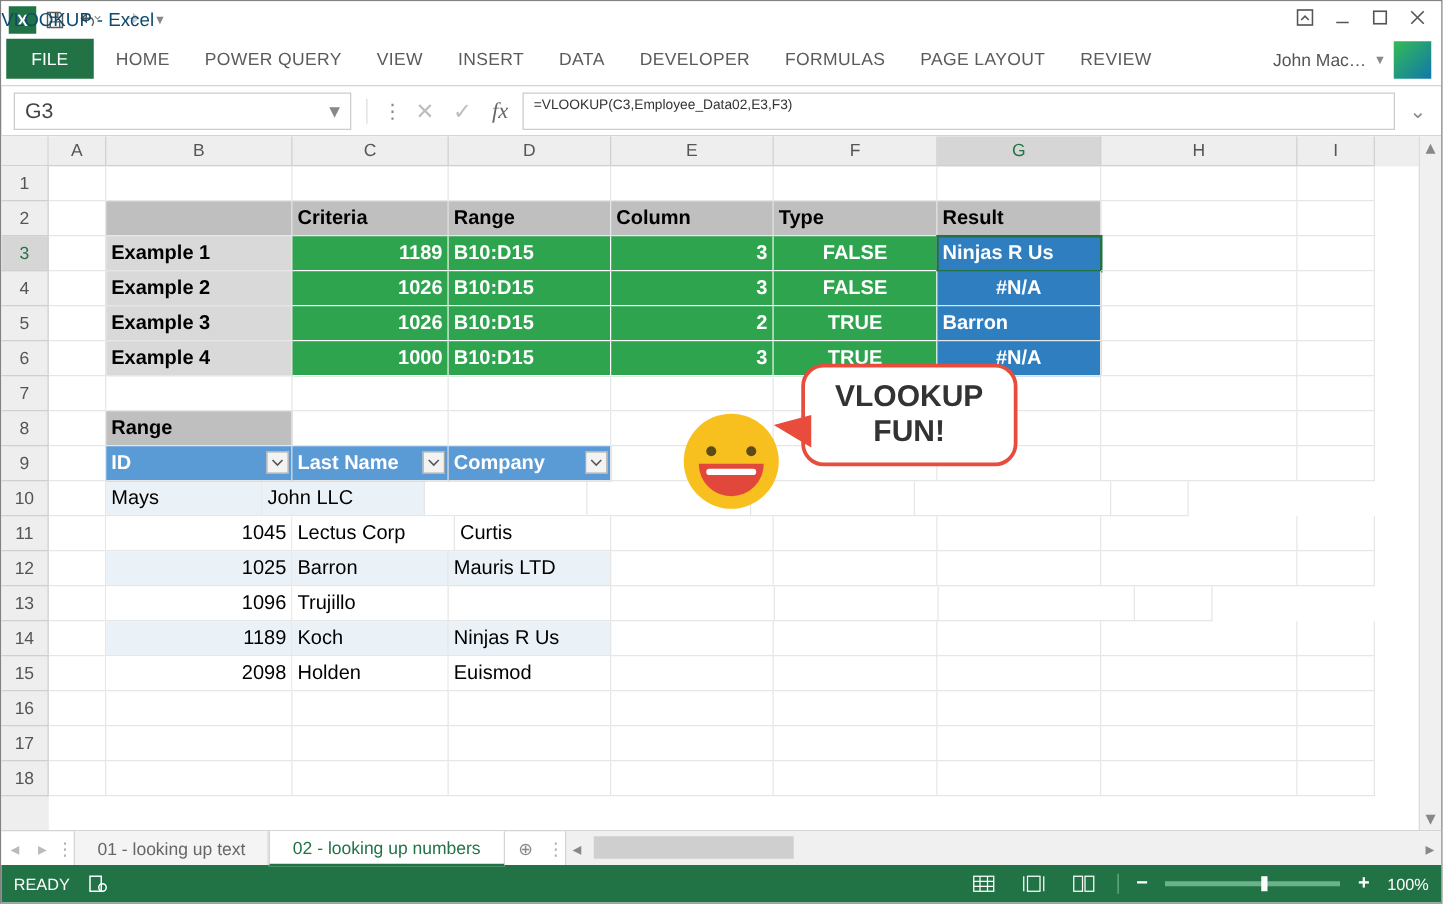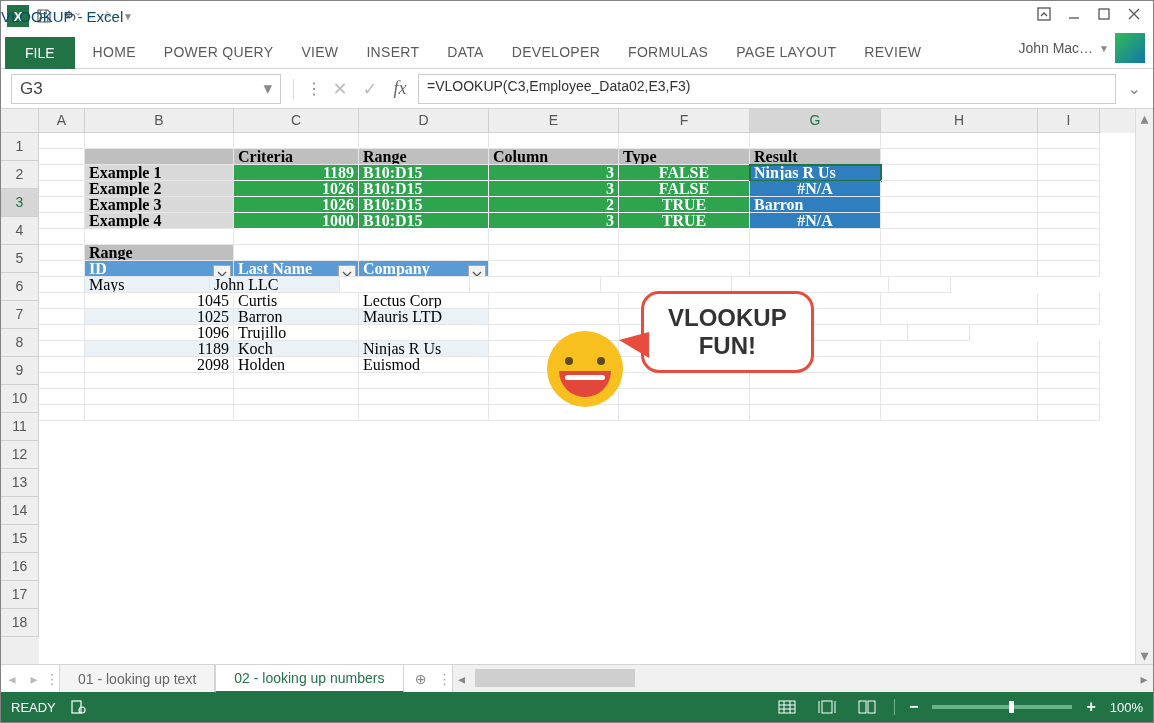--- a/index.html
+++ b/index.html
@@ -10,47 +10,47 @@
   .qat { display:flex; align-items:center; gap:6px; padding-left:6px;}
   .excel-icon { width:22px; height:22px; background:#217346; color:#fff; display:flex; align-items:center; justify-content:center; font-weight:bold; font-size:13px;}
   .excel-icon:before{content:"X"; }
   .qat svg { fill:#5a5a5a; }
   .title-text { position:absolute; left:0; right:0; text-align:left; color:#0c4a6e; font-size:15px; pointer-events:none;}
   .win-controls {position:absolute; right:4px; top:2px; display:flex; gap:0;}
   .win-controls > div { width:30px; height:22px; display:flex;align-items:center;justify-content:center; color:#666;}
   .win-controls svg { stroke:#555; fill:none; stroke-width:1.3;}
   
   
-  .ribbon-tabs { height:38px; background:#fff; display:flex; align-items:flex-end; padding-left:4px; font-size:14px; color:#5a5a5a; gap:0; border-bottom:1px solid #d4d4d4; position:relative;}
+  .ribbon-tabs { height:38px; background:#fff; display:flex; align-items:flex-start; padding-left:4px; font-size:14px; color:#5a5a5a; gap:0; border-bottom:1px solid #d4d4d4; position:relative;}
   .file-tab { background:#217346; color:#fff; padding:8px 20px 8px 20px; font-size:14px; height:32px; display:flex; align-items:center; margin-right:4px; margin-bottom:-1px;}
   .rtab { padding:8px 14px; cursor:default; letter-spacing:.3px;}
   .acct { position:absolute; right:8px; top:2px; display:flex; align-items:center; gap:6px; font-size:14px; color:#555;}
   .avatar { width:30px; height:30px; background:linear-gradient(135deg,#3b5,#17a);}
   
   
   .fbar { display:flex; align-items:center; height:40px; border-bottom:1px solid #d4d4d4; padding:4px 6px 4px 10px; gap:6px;}
   .namebox { width:270px; height:30px; border:1px solid #ccc; padding:2px 8px; font-size:17px; color:#444; display:flex; align-items:center; justify-content:space-between;}
   .namebox .ddc{ color:#888;}
   .vbar { width:1px; height:20px; background:#ddd; margin:0 6px;}
   .fsym { color:#bdbdbd; width:24px; text-align:center; font-size:18px;}
   .fsym.dark{color:#666; font-style:italic; font-family:"Times New Roman",serif;}
-  .formula-input { flex:1; border:1px solid #ccc; height:30px;padding:3px 8px; font-size:14px; color:#333;}
+  .formula-input { flex:1; border:1px solid #ccc; height:30px;padding:3px 8px; font-size:11px; color:#333;}
   .fbar-chev{ color:#888; padding:0 6px;}
 
   
   .grid-wrap { position:relative; height: calc(100% - 30px - 38px - 40px - 28px - 30px); overflow:hidden; }
   .sel-all { position:absolute; left:0; top:0; width:38px; height:24px; background:#eee; border-right:1px solid #d0d0d0; border-bottom:1px solid #d0d0d0;}
   .col-headers { position:absolute; left:38px; top:0; right:18px; height:24px; display:flex; background:#eee;}
   .ch { flex:none; border-right:1px solid #d0d0d0; border-bottom:1px solid #d0d0d0; text-align:center; font-size:14px; color:#555; line-height:23px;}
   .ch.active{ background:#d6d6d6; color:#217346;}
   .row-headers { position:absolute; left:0; top:24px; bottom:0; width:38px; background:#eee;}
   .rh { height:28px; border-bottom:1px solid #d0d0d0; border-right:1px solid #d0d0d0; text-align:center; font-size:14px; color:#555; line-height:27px;}
   .rh.active{ background:#d6d6d6; color:#217346;}
   .cells { position:absolute; left:38px; top:24px; right:18px; bottom:0;}
-  .row { display:flex; height:16px;font-family:Liberation Serif, serif;}
+  .row { display:flex; height:28px;}
   .cell { flex:none; border-right:1px solid #e6e6e6; border-bottom:1px solid #e6e6e6; font-size:16px; padding:2px 4px; display:flex; align-items:center; overflow:hidden; white-space:nowrap;}
   .hdr-gray{ background:#bfbfbf; font-weight:700;}
   .lbl-gray{ background:#d9d9d9; font-weight:700;}
   .green{ background:#2ea44f; color:#fff; font-weight:700; border-color:#fff;}
   .green.r{justify-content:flex-end;}
   .green.c{justify-content:center;}
   .blue{ background:#2e7ec0; color:#fff; font-weight:700;}
   .blue.c{justify-content:center;}
   .tbl-hdr{ background:#5b9bd5; color:#fff; font-weight:700; position:relative;}
   .tbl-hdr .fbtn{position:absolute; right:2px; top:4px; width:18px;height:18px;background:#f3f3f3;border:1px solid #aaa;display:flex;align-items:center;justify-content:center;}
@@ -319,22 +319,22 @@
         <div class="cell band1" style="width: 130px;">John LLC</div>
         <div class="cell" style="width: 130px;"></div>
         <div class="cell" style="width: 131px;"></div>
         <div class="cell" style="width: 131px;"></div>
         <div class="cell" style="width: 157px;"></div>
         <div class="cell" style="width: 62px;"></div>
       </div>
       <div class="row">
         <div class="cell" style="width: 46px;"></div>
         <div class="cell band0 r" style="width: 149px;">1045</div>
+        <div class="cell band0" style="width: 130px;">Lectus Corp</div>
         <div class="cell band0" style="width: 125px;">Curtis</div>
-        <div class="cell band0" style="width: 130px;">Lectus Corp</div>
         <div class="cell" style="width: 130px;"></div>
         <div class="cell" style="width: 131px;"></div>
         <div class="cell" style="width: 131px;"></div>
         <div class="cell" style="width: 157px;"></div>
         <div class="cell" style="width: 62px;"></div>
       </div>
       <div class="row">
         <div class="cell" style="width: 46px;"></div>
         <div class="cell band1 r" style="width: 149px;">1025</div>
         <div class="cell band1" style="width: 125px;">Barron</div>

